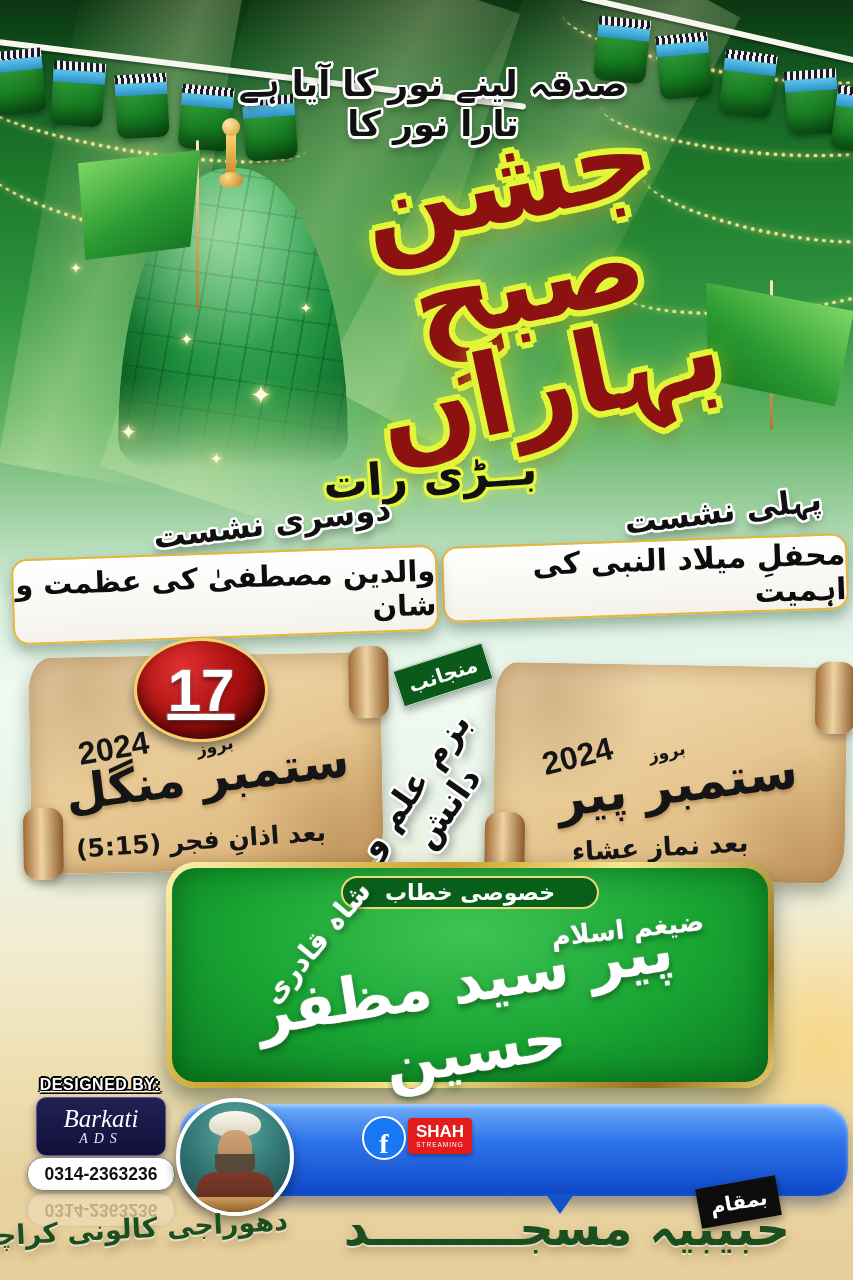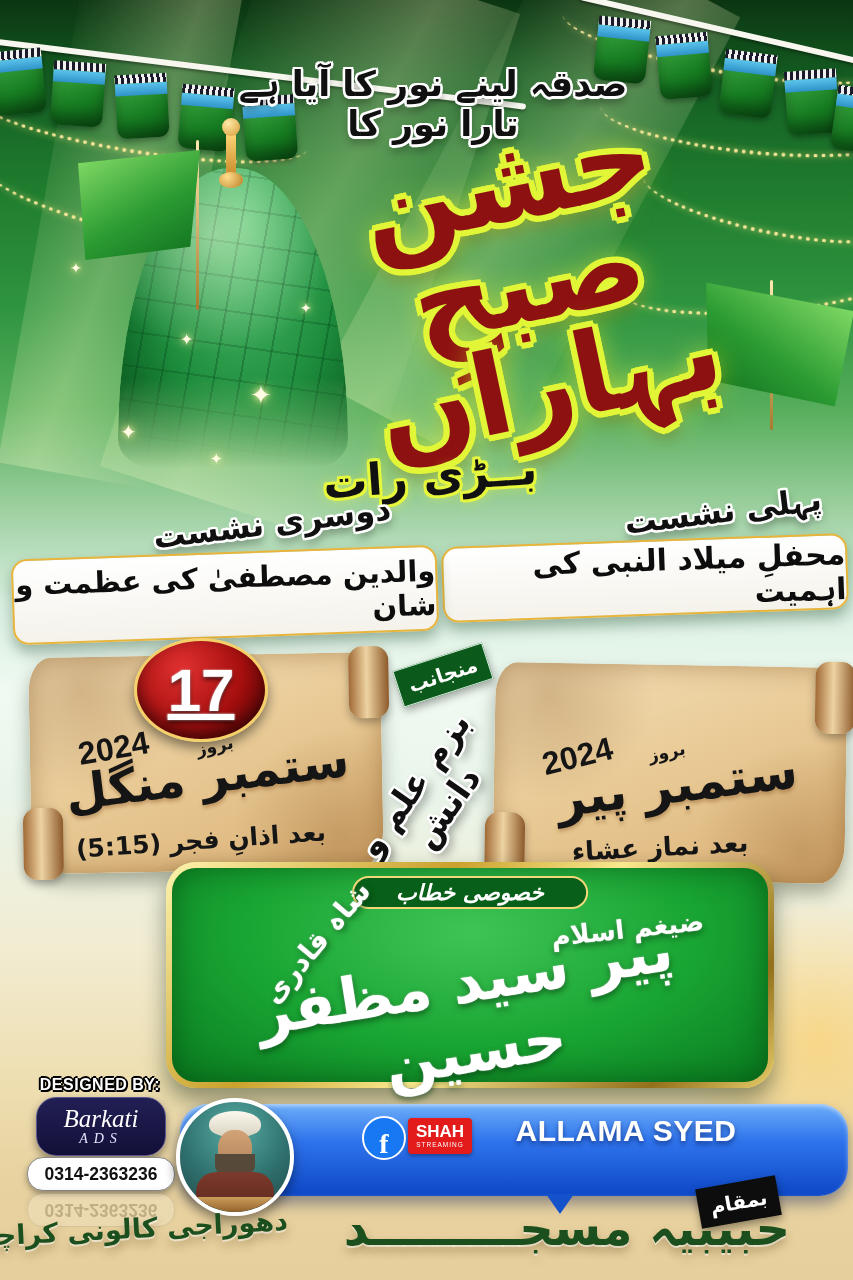--- a/index.html
+++ b/index.html
@@ -76,27 +76,27 @@
     box-shadow:0 4px 8px rgba(0,0,0,.35); display:flex; align-items:center; justify-content:center;}
   
   .gold-frame{position:absolute; padding:6px; border-radius:30px;
     background:linear-gradient(135deg,#fdf4ae,#caa12c 35%,#f8e88e 55%,#93701a 85%,#e7cd6a);
     box-shadow:0 12px 22px rgba(20,40,20,.45);}
   .green-core{width:100%; height:100%; border-radius:24px; position:relative;
     background:radial-gradient(ellipse at 50% 30%, #3ec455, #18a432 55%, #0c7f22 95%);
     box-shadow:inset 0 0 30px rgba(0,60,10,.5);}
   .pill{position:absolute; left:50%; transform:translateX(-50%); top:8px;
     background:#085f19; border:2px solid #f2d879; border-radius:20px; padding:2px 42px;
-    color:#fff; font-size:22px; white-space:nowrap;font-style:italic;}
+    color:#fff; font-size:22px; white-space:nowrap;}
   .wtxt{color:#fff; text-shadow:0 3px 6px rgba(0,50,10,.6), 0 0 2px rgba(255,255,255,.6);}
   
   .lat{font-family:"Liberation Sans",sans-serif;}
   .designed-label{color:#fff; font-weight:800; font-size:16px; letter-spacing:.5px;
     text-shadow:2px 0 0 #000,-2px 0 0 #000,0 2px 0 #000,0 -2px 0 #000,1.5px 1.5px 0 #000,-1.5px -1.5px 0 #000; text-align:center;}
-  .navy-box{background:linear-gradient(180deg,#221f55,#121038); border-radius:20px; border:1px solid #5a568f;
+  .navy-box{background:linear-gradient(180deg,#221f55,#121038); border-radius:10px; border:1px solid #5a568f;
     display:flex; flex-direction:column; align-items:center; justify-content:center; box-shadow:0 4px 8px rgba(0,0,0,.4);}
   .brand{font-family:"Liberation Serif",serif; font-style:italic; color:#fff; font-size:25px; line-height:1;}
   .brand-sub{font-family:"Liberation Serif",serif; font-style:italic; color:#e8e6ff; font-size:14px; letter-spacing:6px;}
   .phone-pill{background:#fff; border-radius:16px; border:1px solid #8a8a8a; display:flex; align-items:center; justify-content:center;
     color:#111; font-weight:bold; font-size:17.5px; box-shadow:0 3px 6px rgba(0,0,0,.35);}
   
   .blue-bar{position:absolute; border-radius:28px;
     background:linear-gradient(180deg,#6daef9 0%, #2f74ec 40%, #0d47c6 100%);
     box-shadow:inset 0 2px 4px rgba(255,255,255,.5), 0 8px 14px rgba(10,30,90,.4);}
   .bar-tail{position:absolute; width:0; height:0; border-left:14px solid transparent; border-right:14px solid transparent; border-top:20px solid #1452cc;}
@@ -211,21 +211,21 @@
 
   <div class="gold-frame" style="left:166px; top:862px; width:596px; height:214px;">
     <div class="green-core">
       <div class="pill urdu">خصوصی خطاب</div>
       <div class="abs urdu wtxt" style="right:64px; top:46px; font-size:26px; transform:rotate(-6deg);">ضیغم اسلام</div>
       <div class="abs urdu wtxt" style="left:70px; top:58px; font-size:28px; transform:rotate(-50deg);">شاہ قادری</div>
       <div class="abs urdu wtxt" style="left:20px; top:78px; width:556px; font-size:60px; text-align:center; transform:rotate(-9deg);">پیر سید مظفر حسین</div>
     </div>
   </div>
 
-  <div class="abs lat designed-label" style="left:26px; top:1076px; width:148px;">DESIGNED BY:</div>
+  <div class="abs lat designed-label" style="left:26px; top:1076px; width:148px;text-decoration:underline;">DESIGNED BY:</div>
   <div class="abs navy-box" style="left:36px; top:1097px; width:128px; height:57px;">
     <span class="brand">Barkati</span>
     <span class="brand-sub">ADS</span>
   </div>
   <div class="abs phone-pill lat" style="left:27px; top:1157px; width:146px; height:32px;">0314-2363236</div>
   <div class="abs phone-pill lat" style="left:27px; top:1193px; width:146px; height:32px; opacity:.18; transform:scaleY(-1);">0314-2363236</div>
 
   <div class="blue-bar" style="left:180px; top:1104px; width:668px; height:92px;"></div>
   <div class="bar-tail" style="left:546px; top:1194px;"></div>
   <div class="photo" style="left:176px; top:1098px; width:110px; height:110px;">
@@ -233,19 +233,18 @@
     <div class="face"></div>
     <div class="beard"></div>
     <div class="robe"></div>
     <div class="desk"></div>
   </div>
   <div class="fb-circle" style="left:362px; top:1116px;">f</div>
   <div class="live-badge" style="left:408px; top:1118px; width:64px; height:36px;">
     <span class="live-word">SHAH</span>
     <span class="streaming-word">STREAMING</span>
   </div>
-  <div class="abs bar-name" style="left:476px; top:1114px; width:300px; font-size:30px;">ALLAMA SYED</div>
 
   <div class="abs urdu venue-label" style="left:698px; top:1182px; font-size:20px; transform:rotate(-10deg);">بمقام</div>
   <div class="abs urdu venue-big" style="left:288px; top:1200px; width:558px; font-size:48px; text-align:center;">حبیبیہ مسجـــــــــد</div>
   <div class="abs urdu venue-big" style="left:16px; top:1212px; width:272px; font-size:27px; text-align:center; transform:rotate(-3deg);">دھوراجی کالونی کراچی</div>
 
 </div>
 
 </body></html>

